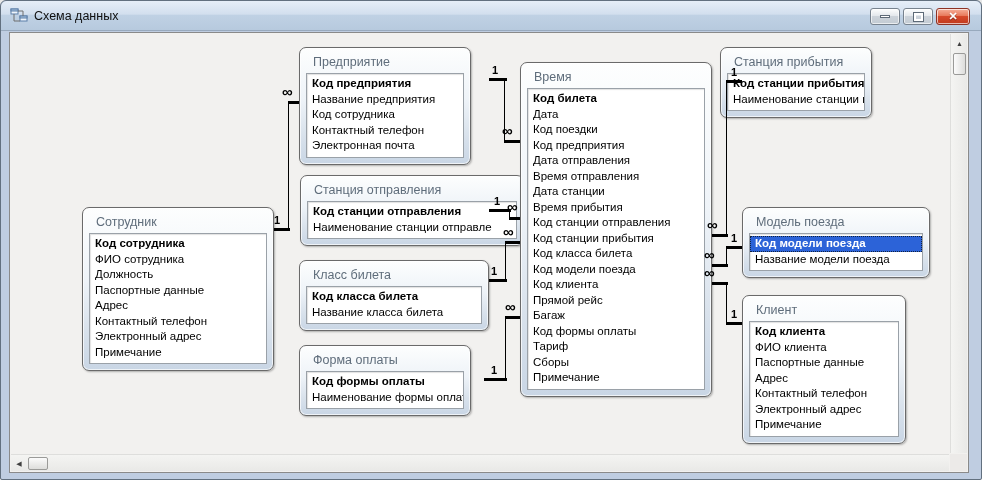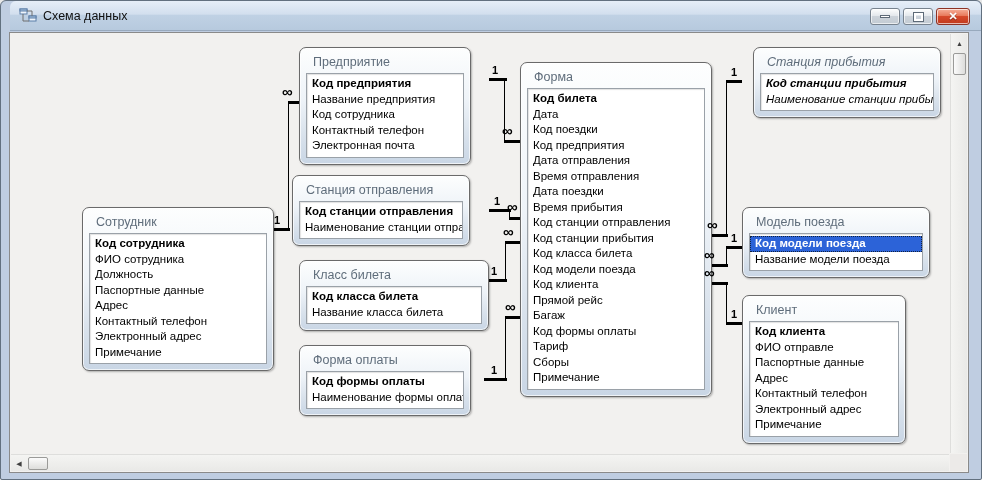--- a/index.html
+++ b/index.html
@@ -7,21 +7,21 @@
 
   .window {
     position:relative; width:982px; height:480px;
     background:#bfcde1; border:1px solid #62707f;
     border-radius:6px 6px 2px 2px; overflow:hidden;
   }
   .titlebar {
     position:absolute; left:0; top:0; right:0; height:30px;
     background:linear-gradient(180deg,#e6eef8 0%,#d2dfee 45%,#bfd1e4 50%,#b7cade 100%);
     border-bottom:1px solid #98a9bd; border-radius:6px 6px 0 0;
-    display:flex; align-items:center; padding-left:9px;margin-left:9px;
+    display:flex; align-items:center; padding-left:9px;
   }
   .titlebar-icon { width:18px; height:16px; margin-right:6px; flex:0 0 auto; }
   .titlebar-text { font-size:12.5px; color:#101010; }
 
   .win-buttons { position:absolute; top:7px; right:11px; display:flex; gap:3px; }
   .win-btn {
     width:30px; height:17px; border:1px solid #77828e; border-radius:3px;
     background:linear-gradient(180deg,#fdfefe 0%,#e4e8ec 45%,#ccd3da 50%,#c3cbd3 100%);
     display:flex; align-items:center; justify-content:center;
     box-shadow:inset 0 0 0 1px rgba(255,255,255,.65);
@@ -153,21 +153,21 @@
       <div class="table-box" style="left: 289px; top: 14px; width: 172px;">
         <div class="table-title">Предприятие</div>
         <div class="field-list">
           <div class="field-row pk">Код предприятия</div>
           <div class="field-row">Название предприятия</div>
           <div class="field-row">Код сотрудника</div>
           <div class="field-row">Контактный телефон</div>
           <div class="field-row">Электронная почта</div>
         </div>
       </div>
-      <div class="table-box" style="left: 282px; top: 142px; width: 178px;">
+      <div class="table-box" style="left: 290px; top: 142px; width: 224px;">
         <div class="table-title">Станция отправления</div>
         <div class="field-list">
           <div class="field-row pk">Код станции отправления</div>
           <div class="field-row">Наименование станции отправле</div>
         </div>
       </div>
       <div class="table-box" style="left: 289px; top: 227px; width: 190px;">
         <div class="table-title">Класс билета</div>
         <div class="field-list">
           <div class="field-row pk">Код класса билета</div>
@@ -175,62 +175,62 @@
         </div>
       </div>
       <div class="table-box" style="left: 289px; top: 312px; width: 172px;">
         <div class="table-title">Форма оплаты</div>
         <div class="field-list">
           <div class="field-row pk">Код формы оплаты</div>
           <div class="field-row">Наименование формы оплаты</div>
         </div>
       </div>
       <div class="table-box" style="left: 510px; top: 29px; width: 192px;">
-        <div class="table-title">Форма</div>
+        <div class="table-title">Время</div>
         <div class="field-list">
           <div class="field-row pk">Код билета</div>
           <div class="field-row">Дата</div>
           <div class="field-row">Код поездки</div>
           <div class="field-row">Код предприятия</div>
           <div class="field-row">Дата отправления</div>
           <div class="field-row">Время отправления</div>
-          <div class="field-row">Дата поездки</div>
+          <div class="field-row">Дата станции</div>
           <div class="field-row">Время прибытия</div>
           <div class="field-row">Код станции отправления</div>
           <div class="field-row">Код станции прибытия</div>
           <div class="field-row">Код класса билета</div>
           <div class="field-row">Код модели поезда</div>
           <div class="field-row">Код клиента</div>
           <div class="field-row">Прямой рейс</div>
           <div class="field-row">Багаж</div>
           <div class="field-row">Код формы оплаты</div>
           <div class="field-row">Тариф</div>
           <div class="field-row">Сборы</div>
           <div class="field-row">Примечание</div>
         </div>
       </div>
-      <div class="table-box" style="left: 743px; top: 14px; width: 188px; font-style: italic;">
+      <div class="table-box" style="left: 710px; top: 14px; width: 152px;">
         <div class="table-title">Станция прибытия</div>
         <div class="field-list">
           <div class="field-row pk">Код станции прибытия</div>
           <div class="field-row">Наименование станции прибытия</div>
         </div>
       </div>
       <div class="table-box" style="left: 732px; top: 174px; width: 188px;">
         <div class="table-title">Модель поезда</div>
         <div class="field-list">
           <div class="field-row pk selected">Код модели поезда</div>
           <div class="field-row">Название модели поезда</div>
         </div>
       </div>
       <div class="table-box" style="left: 732px; top: 262px; width: 164px;">
         <div class="table-title">Клиент</div>
         <div class="field-list">
           <div class="field-row pk">Код клиента</div>
-          <div class="field-row">ФИО отправле</div>
+          <div class="field-row">ФИО клиента</div>
           <div class="field-row">Паспортные данные</div>
           <div class="field-row">Адрес</div>
           <div class="field-row">Контактный телефон</div>
           <div class="field-row">Электронный адрес</div>
           <div class="field-row">Примечание</div>
         </div>
       </div>
       <div class="rel-seg" style="left: 264px; top: 195px; width: 16px; height: 3px;"></div>
       <div class="rel-seg" style="left: 278px; top: 68px; width: 1px; height: 130px;"></div>
       <div class="rel-seg" style="left: 278px; top: 68px; width: 11px; height: 3px;"></div>

